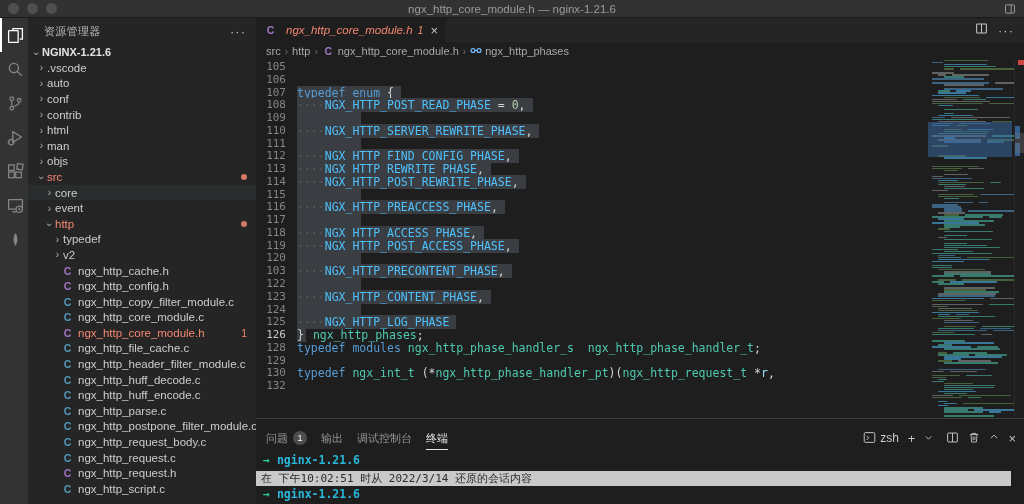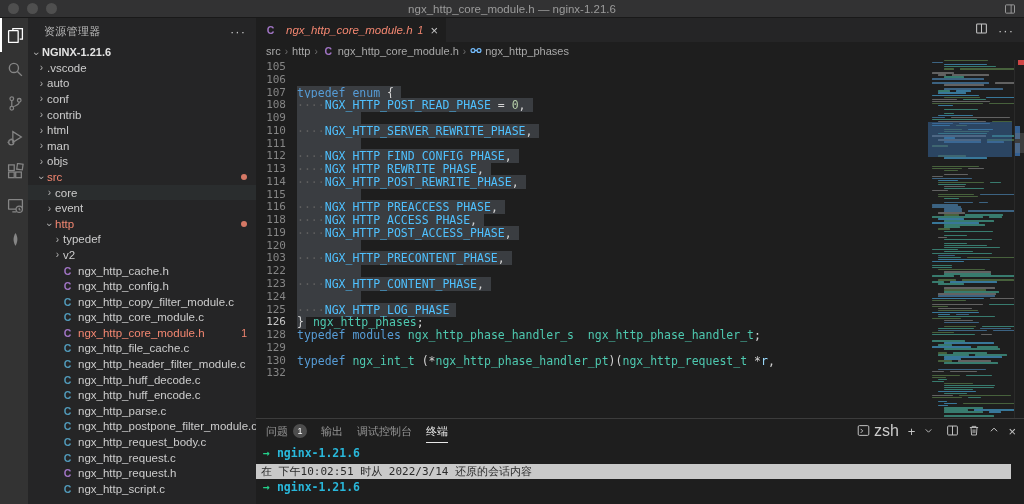--- a/index.html
+++ b/index.html
@@ -76,27 +76,27 @@
   .minimap { width:86px; flex:none; position:relative; overflow:hidden; }
   .mm-line { position:absolute; height:1.4px; border-radius:.5px; opacity:.55; }
   .mm-sel { position:absolute; left:0; width:84px; background:rgba(56,107,165,0.55); }
   
   .ruler { width:10px; flex:none; position:relative; border-left:1px solid #2a2a2a; }
   .rl-mark { position:absolute; }
   .rl-slider { position:absolute; left:0; width:10px; background:rgba(121,121,121,0.35); }
 
   
   .panel { height:86px; flex:none; background:#1e1e1e; border-top:1px solid #3c3c3c; display:flex; flex-direction:column; font-size:11px; }
-  .panel-head { height:24px; display:flex; align-items:center; padding:0 8px 0 10px; gap:14px; flex:none; }
+  .panel-head { height:24px; display:flex; align-items:center; padding:0 8px 0 10px; gap:14px; flex:none;margin-top:7px; }
   .ptab { display:flex; align-items:center; gap:5px; color:#969696; height:100%; text-transform:uppercase; }
   .ptab.active { color:#e7e7e7; box-shadow:inset 0 -1px 0 #e7e7e7; }
   .pbadge { background:#4d4d4d; color:#ffffff; min-width:14px; height:14px; border-radius:7px; font-size:9px; display:flex; align-items:center; justify-content:center; padding:0 3px; }
   .panel-actions { margin-left:auto; display:flex; align-items:center; gap:9px; color:#c5c5c5; }
   .shell-sel { display:flex; align-items:center; gap:4px; }
-  .shell-label { font-size:16px; color:#cccccc; text-transform:none; }
+  .shell-label { font-size:12px; color:#cccccc; text-transform:none; }
   .pa-glyph { font-size:13px; line-height:1; }
   .term { flex:1; font-family:"DejaVu Sans Mono","Liberation Mono",monospace; font-size:11.5px; padding-top:2px; }
   .term-row { height:16px; display:flex; align-items:center; padding-left:7px; margin-bottom:3px; }
   .t-arrow { color:var(--t-green); font-weight:bold; margin-right:7px; }
   .t-dir { color:var(--t-cyan); font-weight:bold; }
   .restore-bar { height:15px; background:#c9c9c9; color:#2b2b2b; display:flex; align-items:center; padding-left:5px; margin-right:13px; font-family:"DejaVu Sans Mono","Liberation Mono",monospace; font-size:11px; white-space:pre; }
 </style>
 </head>
 <body>
 
@@ -377,20 +377,21 @@
             <div class="code-line"><span class="gutter">107</span><span class="ltext"><span class="selbg"><span class="tk-k">typedef</span><span class="tk-p"> </span><span class="tk-k">enum</span><span class="tk-p"> {</span></span></span></div>
             <div class="code-line"><span class="gutter">108</span><span class="ltext"><span class="selbg"><span class="ws">····</span><span class="tk-e">NGX_HTTP_POST_READ_PHASE</span><span class="tk-p"> = </span><span class="tk-n">0</span><span class="tk-p">,</span></span></span></div>
             <div class="code-line"><span class="gutter">109</span><span class="ltext"><span class="selbg selempty">&nbsp;</span></span></div>
             <div class="code-line"><span class="gutter">110</span><span class="ltext"><span class="selbg"><span class="ws">····</span><span class="tk-e">NGX_HTTP_SERVER_REWRITE_PHASE</span><span class="tk-p">,</span></span></span></div>
             <div class="code-line"><span class="gutter">111</span><span class="ltext"><span class="selbg selempty">&nbsp;</span></span></div>
             <div class="code-line"><span class="gutter">112</span><span class="ltext"><span class="selbg"><span class="ws">····</span><span class="tk-e">NGX_HTTP_FIND_CONFIG_PHASE</span><span class="tk-p">,</span></span></span></div>
             <div class="code-line"><span class="gutter">113</span><span class="ltext"><span class="selbg"><span class="ws">····</span><span class="tk-e">NGX_HTTP_REWRITE_PHASE</span><span class="tk-p">,</span></span></span></div>
             <div class="code-line"><span class="gutter">114</span><span class="ltext"><span class="selbg"><span class="ws">····</span><span class="tk-e">NGX_HTTP_POST_REWRITE_PHASE</span><span class="tk-p">,</span></span></span></div>
             <div class="code-line"><span class="gutter">115</span><span class="ltext"><span class="selbg selempty">&nbsp;</span></span></div>
             <div class="code-line"><span class="gutter">116</span><span class="ltext"><span class="selbg"><span class="ws">····</span><span class="tk-e">NGX_HTTP_PREACCESS_PHASE</span><span class="tk-p">,</span></span></span></div>
+            <div class="code-line"><span class="gutter">117</span><span class="ltext"><span class="selbg selempty">&nbsp;</span></span></div>
             <div class="code-line"><span class="gutter">118</span><span class="ltext"><span class="selbg"><span class="ws">····</span><span class="tk-e">NGX_HTTP_ACCESS_PHASE</span><span class="tk-p">,</span></span></span></div>
             <div class="code-line"><span class="gutter">119</span><span class="ltext"><span class="selbg"><span class="ws">····</span><span class="tk-e">NGX_HTTP_POST_ACCESS_PHASE</span><span class="tk-p">,</span></span></span></div>
             <div class="code-line"><span class="gutter">120</span><span class="ltext"><span class="selbg selempty">&nbsp;</span></span></div>
             <div class="code-line"><span class="gutter">103</span><span class="ltext"><span class="selbg"><span class="ws">····</span><span class="tk-e">NGX_HTTP_PRECONTENT_PHASE</span><span class="tk-p">,</span></span></span></div>
             <div class="code-line"><span class="gutter">122</span><span class="ltext"><span class="selbg selempty">&nbsp;</span></span></div>
             <div class="code-line"><span class="gutter">123</span><span class="ltext"><span class="selbg"><span class="ws">····</span><span class="tk-e">NGX_HTTP_CONTENT_PHASE</span><span class="tk-p">,</span></span></span></div>
             <div class="code-line"><span class="gutter">124</span><span class="ltext"><span class="selbg selempty">&nbsp;</span></span></div>
             <div class="code-line"><span class="gutter">125</span><span class="ltext"><span class="selbg"><span class="ws">····</span><span class="tk-e">NGX_HTTP_LOG_PHASE</span></span></span></div>
             <div class="code-line"><span class="gutter cur">126</span><span class="ltext"><span class="selbg" style="padding-right: 2px;"><span class="tk-p">}</span></span><span class="tk-p"> </span><span class="tk-t">ngx_http_phases</span><span class="tk-p">;</span></span></div>
             <div class="code-line"><span class="gutter">128</span><span class="ltext"><span class="tk-k">typedef</span><span class="tk-p"> </span><span class="tk-k">modules</span><span class="tk-p"> </span><span class="tk-t">ngx_http_phase_handler_s</span><span class="tk-p">  </span><span class="tk-t">ngx_http_phase_handler_t</span><span class="tk-p">;</span></span></div>

